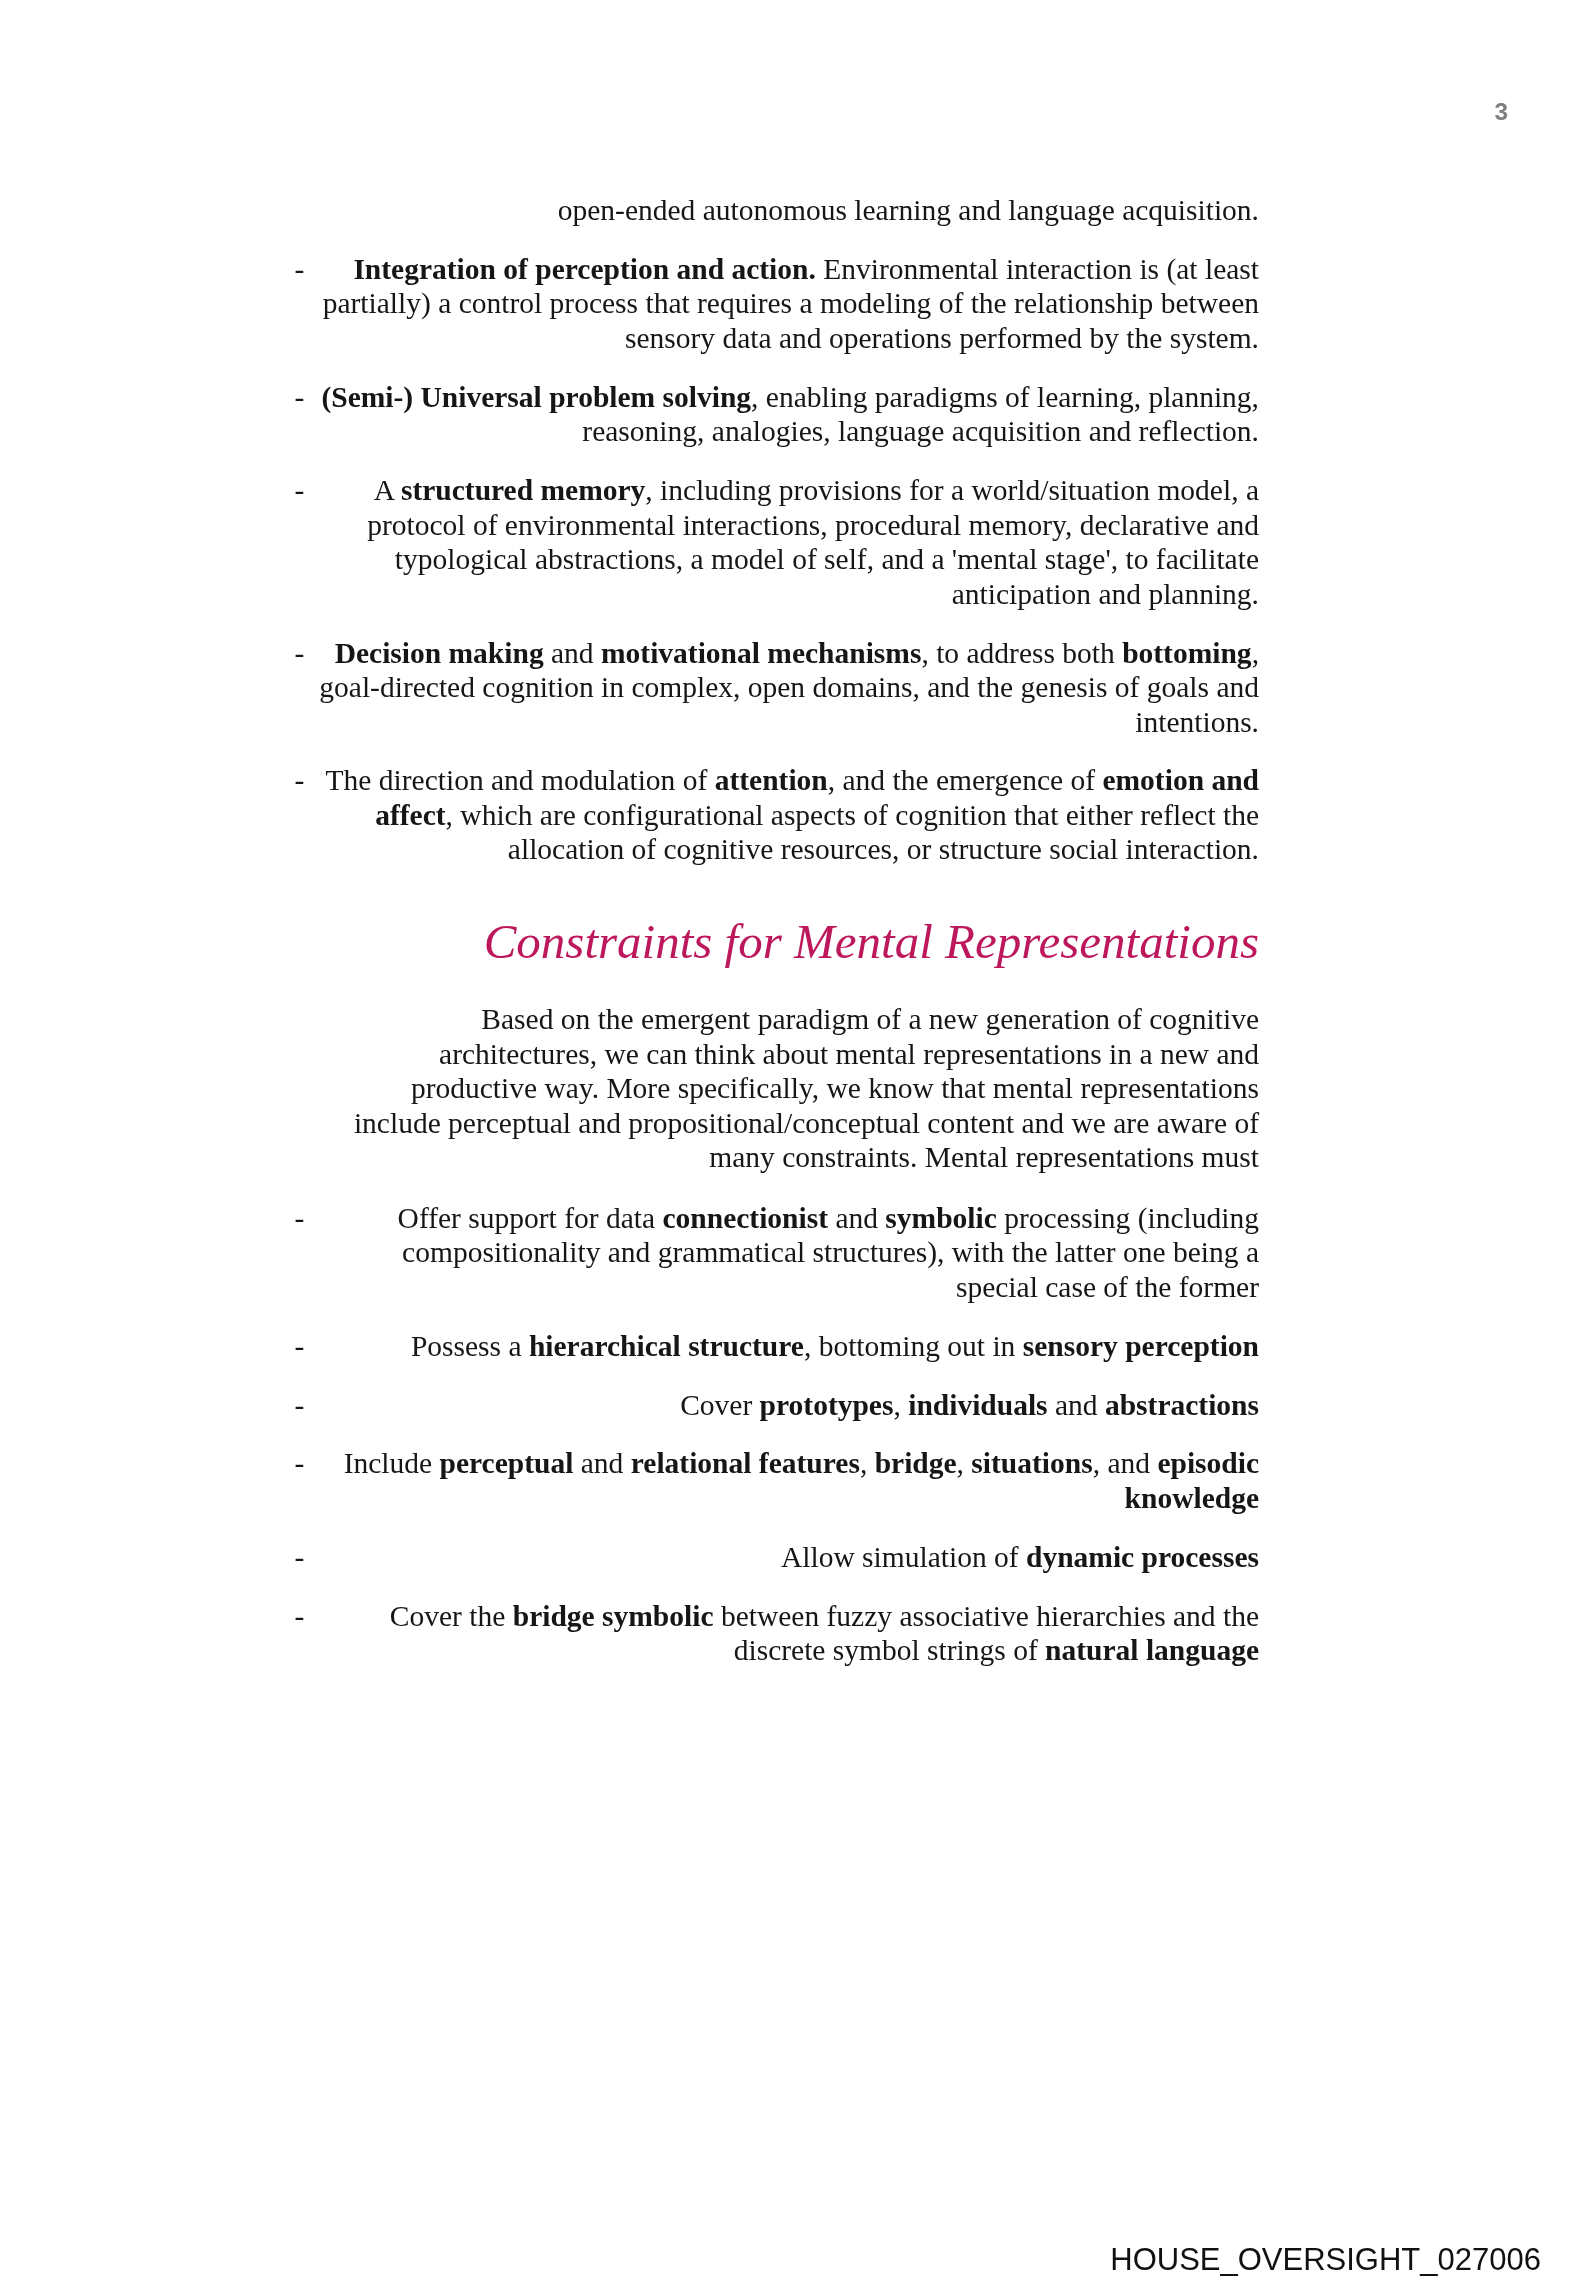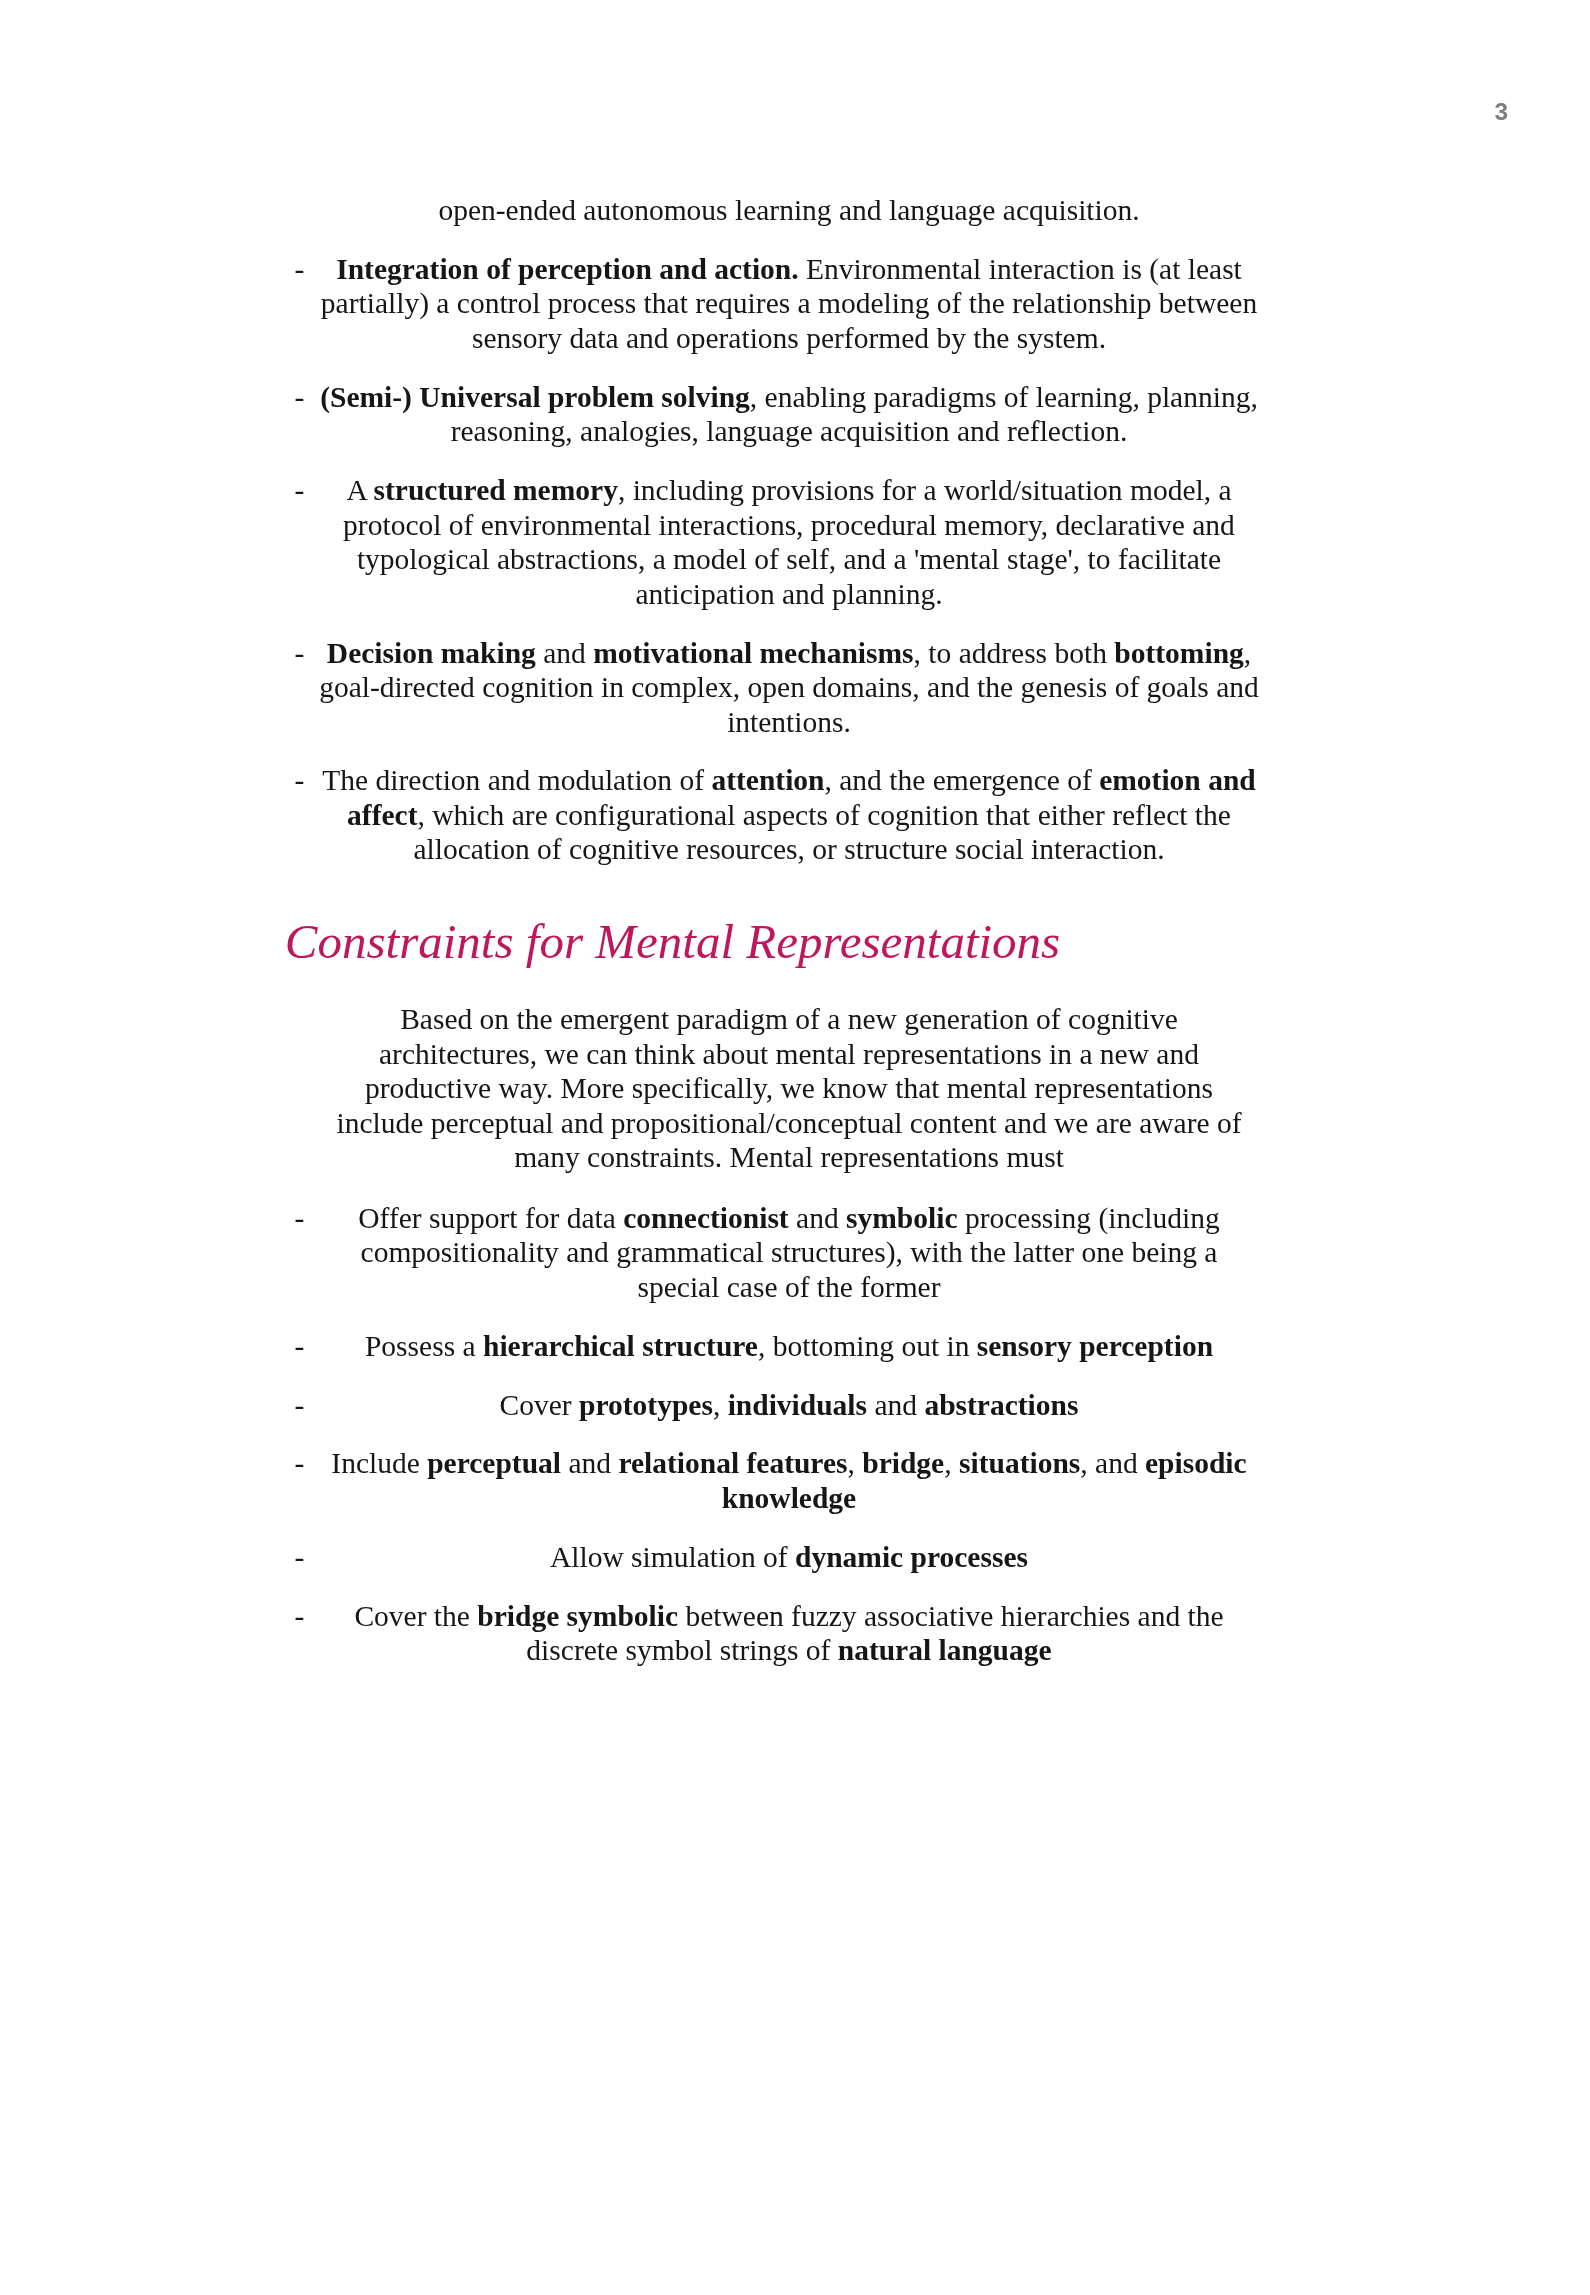--- a/index.html
+++ b/index.html
@@ -23,21 +23,21 @@
     font-weight: bold;
     color: #7f7f7f;
   }
   .content {
     position: absolute;
     top: 193px;
     left: 86px;
     width: 1173px;
     font-size: 29.5px;
     line-height: 1.17;
-    text-align: center;
+    text-align: right;
   }
   .body-block { margin-left: 233px; width: 940px; }
   .continuation { margin-bottom: 24.4px; }
   .li {
     position: relative;
     margin-bottom: 24.4px;
   }
   .li .dash {
     position: absolute;
     left: -24.4px;
@@ -123,15 +123,16 @@
         <div><span>Allow simulation of </span><b>dynamic processes</b></div>
       </div>
       <div class="li body-block">
         <span class="dash">-</span>
         <div><span>Cover the </span><b>bridge symbolic</b><span> between fuzzy associative hierarchies and the discrete symbol strings of </span><b>natural language</b></div>
       </div>
     </div>
 
   </div>
 
+  <div class="footer">HOUSE_OVERSIGHT_027006</div>
 
 </div>
 
 
 </body></html>

